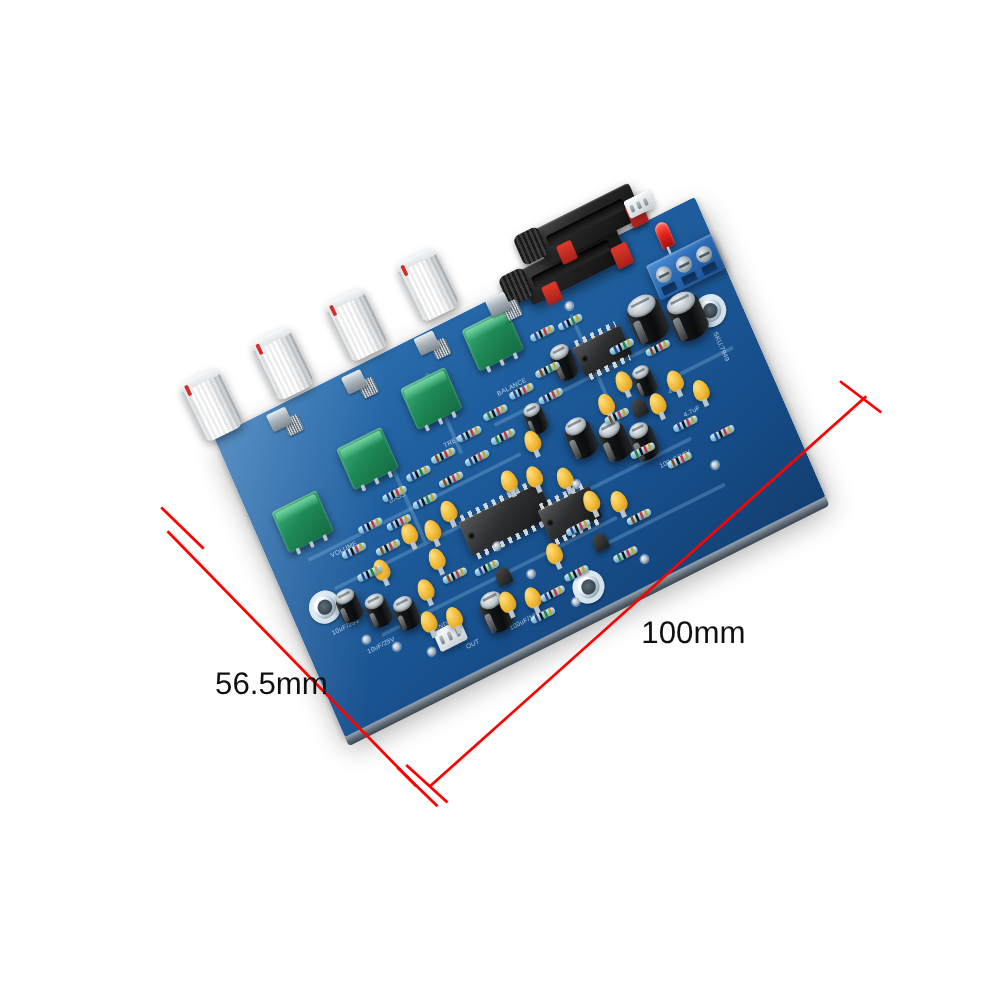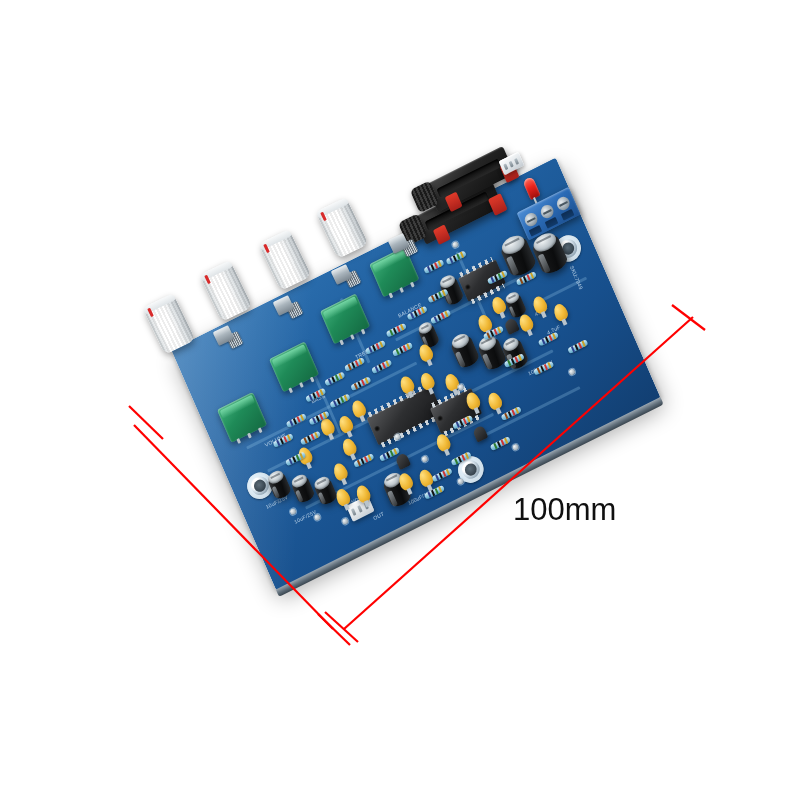--- a/index.html
+++ b/index.html
@@ -5,21 +5,21 @@
 <style>
   html,body{margin:0;padding:0;background:#ffffff;}
   body{width:800px;height:800px;overflow:hidden;
        font-family:"Liberation Sans", sans-serif;}
   #stage{position:relative;width:800px;height:800px;background:#fff;}
 
   
   #dims{position:absolute;left:0;top:0;width:800px;height:800px;}
   .dimlabel{position:absolute;color:#101010;font-weight:400;
             font-family:"Liberation Sans",sans-serif;white-space:nowrap;}
-  #lbl-width{left:513px;top:492px;font-size:31px;}
+  #lbl-width{left:513px;top:492px;font-size:25px;}
   #lbl-height{left:172px;top:533px;font-size:25px;}
 
   
   #board-wrap{position:absolute;left:0;top:0;width:800px;height:800px;}
   #board{position:absolute;left:201px;top:243px;width:430px;height:262px;
          transform:rotate(-26.6deg) skewX(-3deg);
          transform-origin:50% 50%;}
   .pcb{position:absolute;inset:0;
        background:
          linear-gradient(118deg, rgba(255,255,255,.20) 0%, rgba(255,255,255,0) 28%),
@@ -603,14 +603,15 @@
     </g>
 
     <g>
       <line x1="134" y1="425" x2="333" y2="629" stroke="#ff0000" stroke-width="2.2"></line>
       <line x1="129" y1="406" x2="163" y2="439" stroke="#ff0000" stroke-width="2.2"></line>
       <line x1="318" y1="614" x2="350" y2="645" stroke="#ff0000" stroke-width="2.2"></line>
     </g>
   </svg>
 
   <div class="dimlabel" id="lbl-width">100mm</div>
+  <div class="dimlabel" id="lbl-height">56.5mm</div>
 
 </div>
 
 </body></html>

